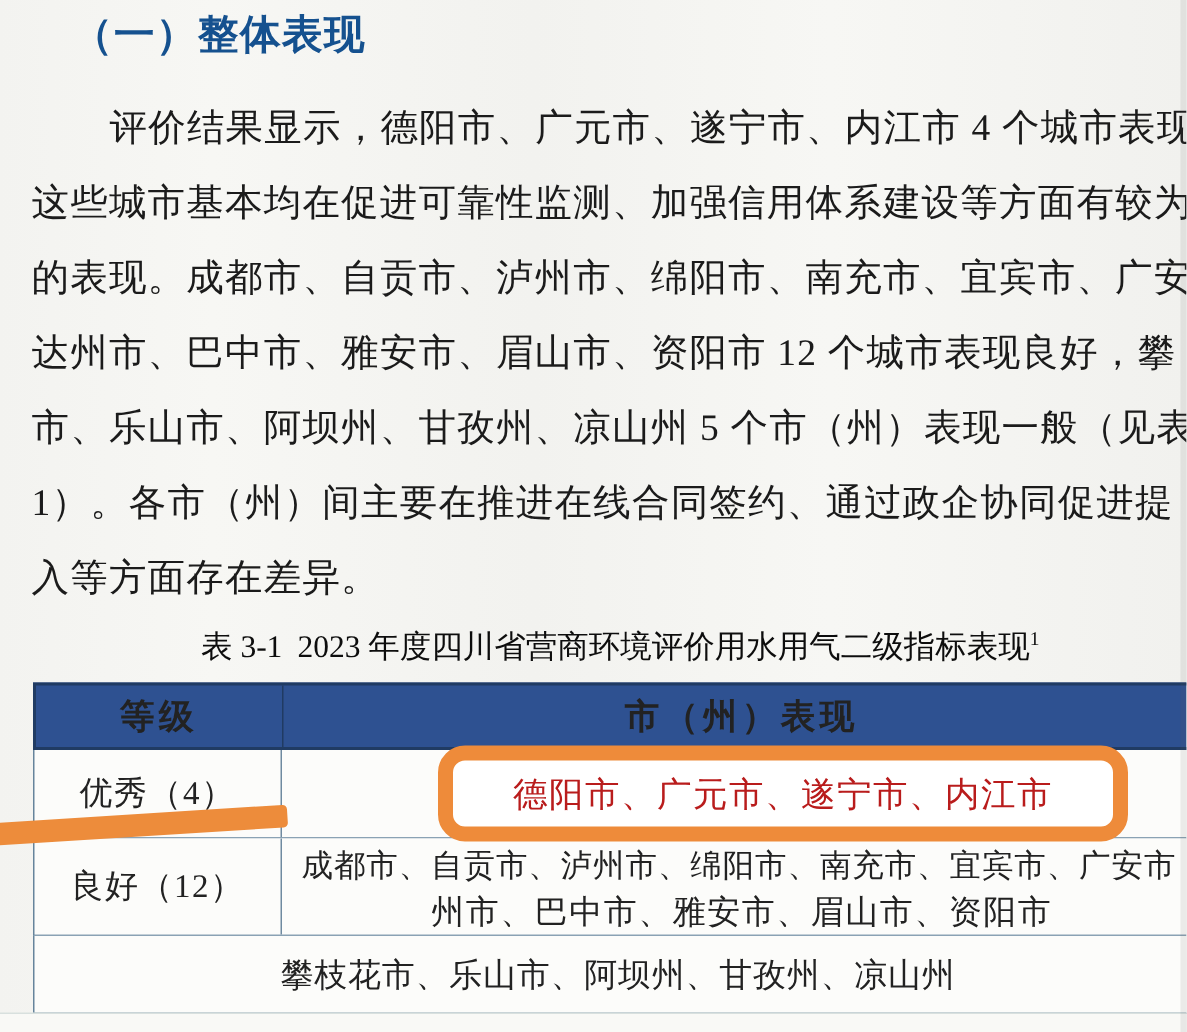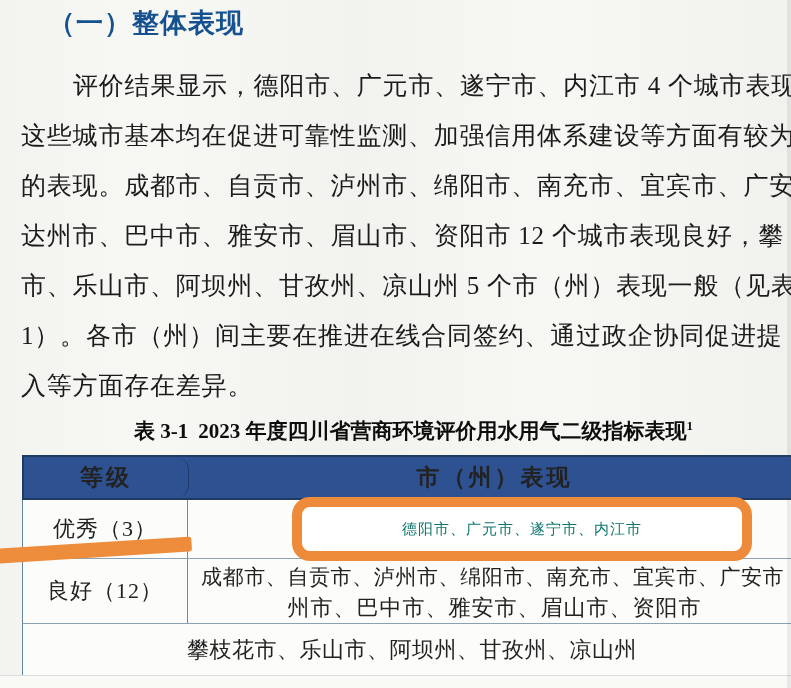--- a/index.html
+++ b/index.html
@@ -16,53 +16,53 @@
     font-family:"Liberation Sans","DejaVu Sans",sans-serif;
     font-weight:bold;font-size:27px;letter-spacing:1px;color:#15518f;margin-left:21px;
   }
 
   .para{position:absolute;left:21px;top:61px;width:775px;}
   .para .line{height:50px;line-height:50px;white-space:nowrap;font-size:25px;letter-spacing:.8px;color:#1b1b1b;}
   .para .line.indent{text-indent:52px;}
 
   .caption{
     position:absolute;left:0;top:417px;width:791px;box-sizing:border-box;padding-left:36px;
-    text-align:center;font-weight:bold;font-size:21px;color:#0d0d0d;white-space:nowrap;
+    text-align:center;font-weight:normal;font-size:21px;color:#0d0d0d;white-space:nowrap;
   }
   .caption .cap-label{margin-right:10px;}
   .caption sup{font-size:13px;vertical-align:super;line-height:0;}
 
   .table-wrap{position:absolute;left:22px;top:455px;width:780px;}
   .trow{display:flex;background:#fcfcfa;border-left:1.5px solid #66849b;border-right:1.5px solid #66849b;}
   .trow.header{
     background:#2e5191;border:2px solid #203b63;height:45px;box-sizing:border-box;
     color:#fff;font-family:"Liberation Sans","DejaVu Sans",sans-serif;font-weight:600;
   }
   .trow.header .cell-grade,.trow.header .cell-cities{
-    display:flex;align-items:center;justify-content:center;font-size:23px;letter-spacing:3px;border-color:#203b63;border-radius:13px;
+    display:flex;align-items:center;justify-content:center;font-size:23px;letter-spacing:3px;border-color:#203b63;
   }
   .cell-grade{
     width:165px;flex:none;box-sizing:border-box;border-right:1.5px solid #6f8aa0;
     display:flex;align-items:center;justify-content:center;
     font-size:22px;letter-spacing:1px;color:#222;
   }
   .cell-cities{flex:1;box-sizing:border-box;color:#222;}
   .trow.r1{height:58px;border-bottom:1.5px solid #8aa2b4;}
   .trow.r2{height:64px;border-bottom:1.5px solid #8aa2b4;}
   .trow.r3{height:51px;border-bottom:1.5px solid #66849b;}
   .r2 .cell-cities{padding-top:3px;}
   .r2 .city-line1{white-space:nowrap;text-align:left;padding-left:13px;font-size:21px;letter-spacing:.6px;line-height:31px;}
   .r2 .city-line2{text-align:center;font-size:22px;letter-spacing:1px;line-height:29px;}
   .r3 .cell-cities{display:flex;align-items:center;justify-content:center;font-size:22px;letter-spacing:.5px;}
 
   .highlight-box{
     position:absolute;left:270px;top:42px;width:460px;height:64px;box-sizing:border-box;
     border:10px solid #ee8b3a;border-radius:18px;background:#ffffff;
     display:flex;align-items:center;justify-content:center;
-    font-size:15px;letter-spacing:1px;color:#0f766e;z-index:4;white-space:nowrap;
+    font-size:23px;letter-spacing:1px;color:#b91c1c;z-index:4;white-space:nowrap;
   }
   .marker-stroke{
     position:absolute;left:-8px;top:549px;width:200px;height:15px;
     background:#ed8c3b;border-radius:3px;transform:rotate(-3.6deg);
     transform-origin:left center;z-index:5;
   }
 </style>
 </head>
 <body>
 
@@ -84,21 +84,21 @@
     <span class="cap-label">表 3-1</span><span>2023 年度四川省营商环境评价用水用气二级指标表现</span><sup>1</sup>
   </div>
 
   <div class="table-wrap">
     <div class="trow header">
       <div class="cell-grade">等级</div>
       <div class="cell-cities">市（州）表现</div>
     </div>
 
     <div class="trow r1">
-      <div class="cell-grade">优秀（3）</div>
+      <div class="cell-grade">优秀（4）</div>
       <div class="cell-cities"></div>
     </div>
 
     <div class="trow r2">
       <div class="cell-grade">良好（12）</div>
       <div class="cell-cities">
         <div class="city-line1">成都市、自贡市、泸州市、绵阳市、南充市、宜宾市、广安市</div>
         <div class="city-line2">州市、巴中市、雅安市、眉山市、资阳市</div>
       </div>
     </div>

